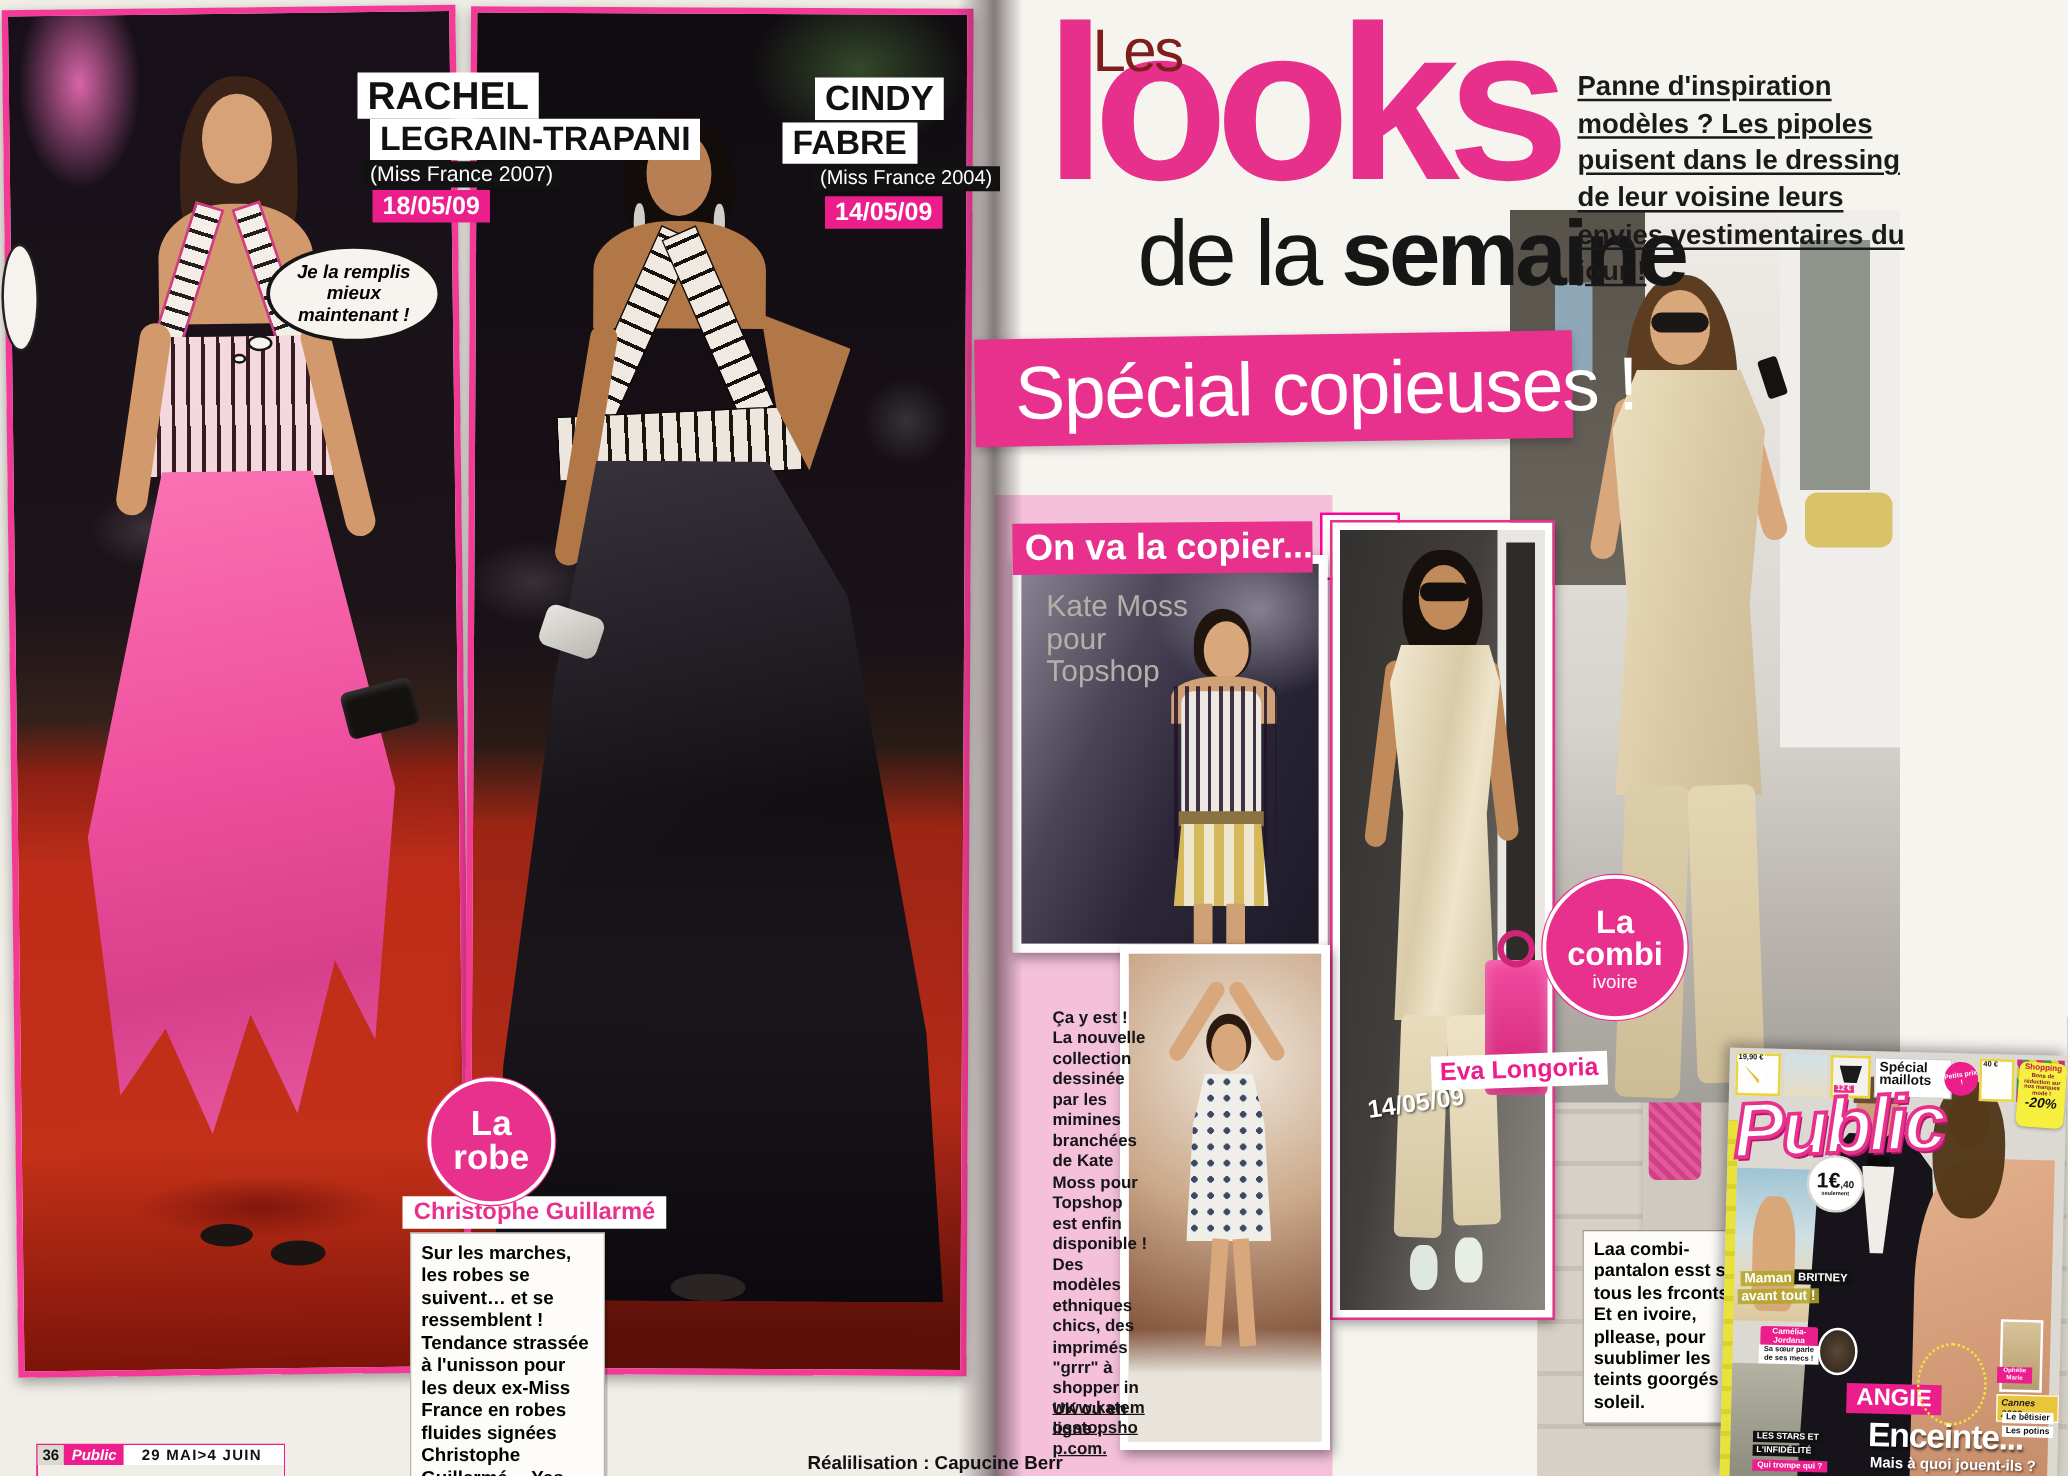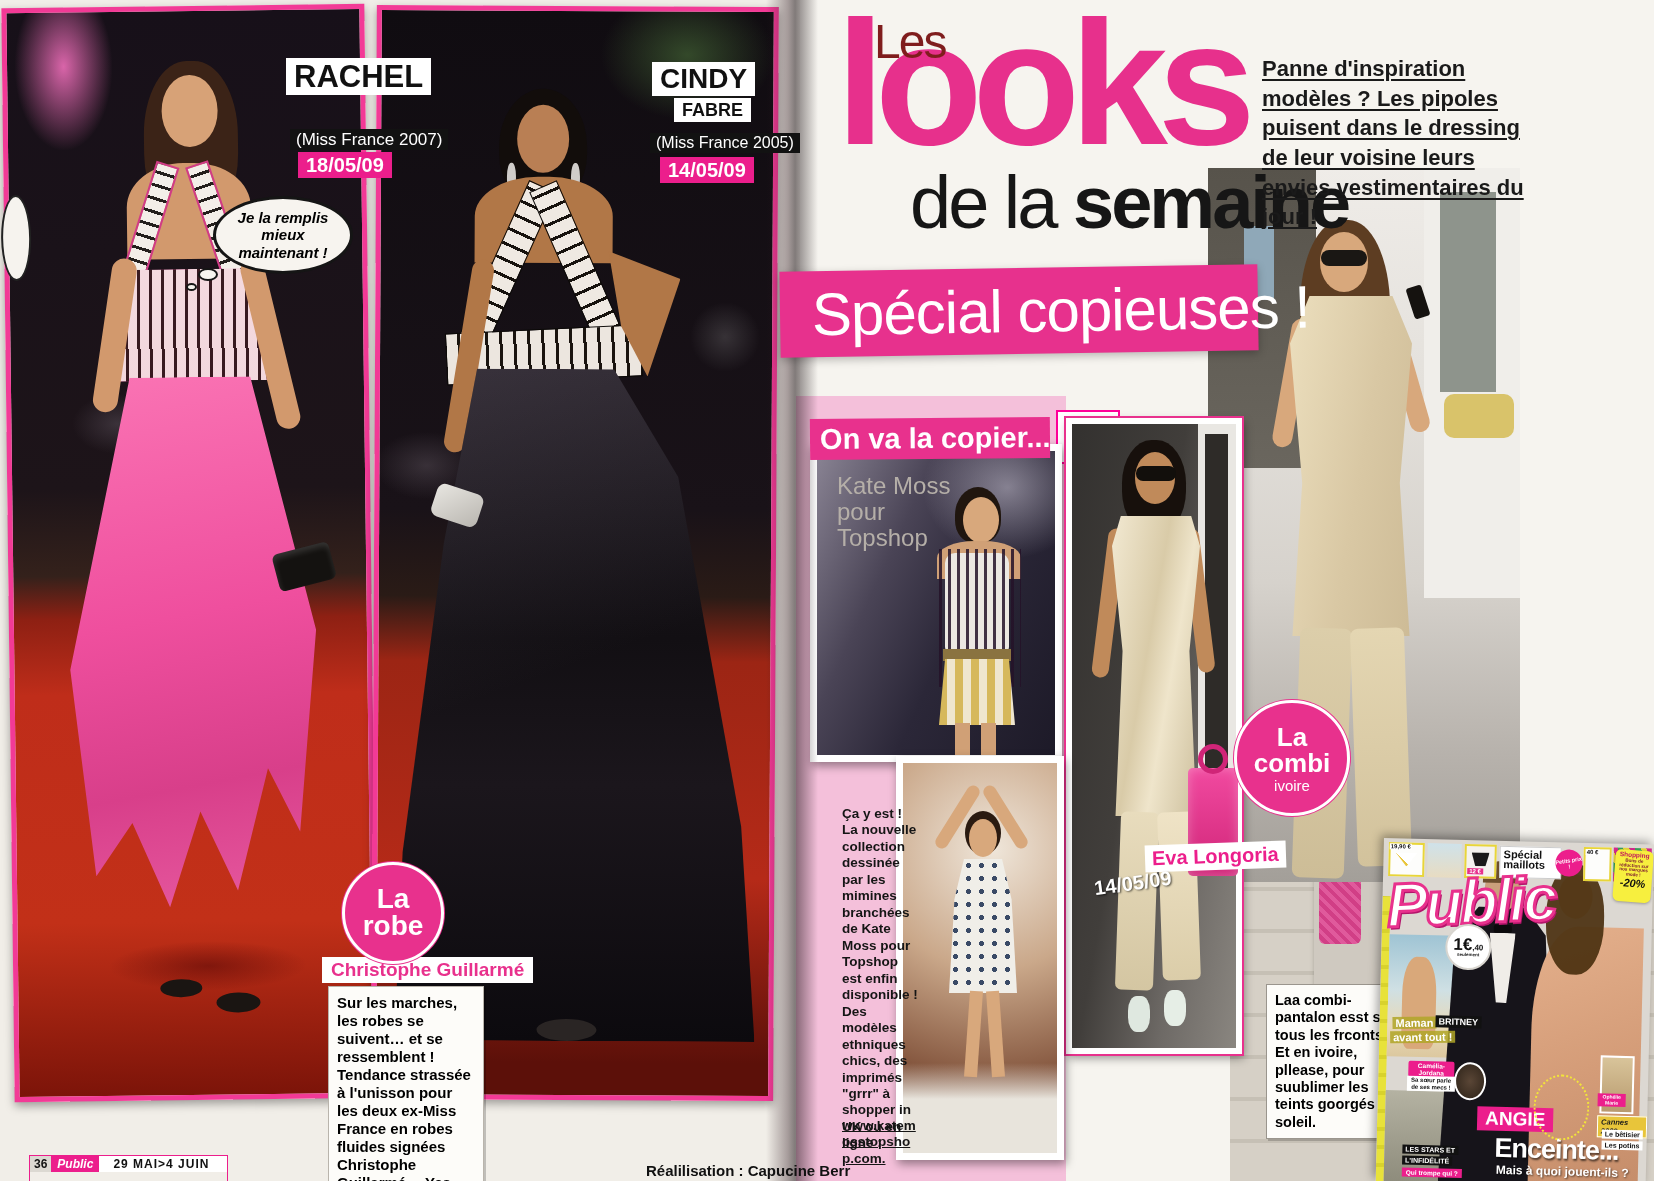--- a/index.html
+++ b/index.html
@@ -66,26 +66,27 @@
     <div class="a" style="left:228px;top:240px;width:72px;height:125px;background:#b17747;clip-path:polygon(0 0,100% 22%,55% 100%,18% 60%)"></div>
     <div class="a" style="left:78px;top:248px;width:22px;height:195px;background:#b17747;border-radius:11px;transform:rotate(9deg)"></div>
     <div class="a" style="left:18px;top:358px;width:360px;height:672px;background:linear-gradient(160deg,rgba(120,110,130,.28),transparent 45%),linear-gradient(#211c22,#120f13 40%,#1b161c 62%,#0c0a0e);clip-path:polygon(22% 0,60% 0,78% 16%,96% 68%,100% 100%,0 100%,2% 72%,13% 26%)"></div>
     <div class="a" style="left:54px;top:478px;width:48px;height:34px;background:linear-gradient(135deg,#e8e6e1,#b9b6b0);border-radius:8px;transform:rotate(18deg)"></div>
     <div class="a" style="left:160px;top:1008px;width:60px;height:22px;background:#2a2524;border-radius:50%"></div>
   </div>
 
   <div class="a" style="left:766px;top:0;width:52px;height:1181px;z-index:4;background:linear-gradient(90deg,rgba(40,20,28,0),rgba(45,22,30,.38) 42%,rgba(18,8,12,.5) 56%,rgba(40,20,28,0))"></div>
 
   <div class="a wlabel" style="left:286px;top:58px;z-index:5;font-size:31px;padding:3px 8px">RACHEL</div>
+  <div class="a wlabel" style="left:296px;top:95px;z-index:5;font-size:27px;padding:3px 8px">LEGRAIN-TRAPANI</div>
   <div class="a blabel" style="left:290px;top:129px;z-index:5;font-size:17px;padding:2px 6px">(Miss France 2007)</div>
   <div class="a plabel" style="left:298px;top:152px;z-index:5;font-size:20px;padding:3px 8px">18/05/09</div>
 
   <div class="a wlabel" style="left:652px;top:62px;z-index:5;font-size:28px;padding:3px 8px">CINDY</div>
-  <div class="a wlabel" style="left:674px;top:98px;z-index:5;font-size:18px;padding:3px 8px">FABRE</div>
-  <div class="a blabel" style="left:650px;top:133px;z-index:5;font-size:16px;padding:2px 6px;white-space:nowrap">(Miss France 2005)</div>
+  <div class="a wlabel" style="left:626px;top:98px;z-index:5;font-size:27px;padding:3px 8px">FABRE</div>
+  <div class="a blabel" style="left:650px;top:133px;z-index:5;font-size:16px;padding:2px 6px;white-space:nowrap">(Miss France 2004)</div>
   <div class="a plabel" style="left:660px;top:157px;z-index:5;font-size:20px;padding:3px 8px">14/05/09</div>
 
   <div class="a" style="left:213px;top:196px;width:140px;height:78px;z-index:6;background:#f7f4ef;border:3px solid #151515;border-radius:50%;display:flex;align-items:center;justify-content:center;text-align:center">
     <span style="font-size:15px;font-weight:bold;font-style:italic;line-height:1.15;width:118px">Je la remplis mieux maintenant !</span>
   </div>
   <div class="a" style="left:198px;top:268px;width:20px;height:13px;z-index:6;background:#f7f4ef;border:2px solid #151515;border-radius:50%"></div>
   <div class="a" style="left:186px;top:283px;width:11px;height:8px;z-index:6;background:#f7f4ef;border:2px solid #151515;border-radius:50%"></div>
 
   <div class="a" style="left:342px;top:862px;width:102px;height:102px;z-index:6;background:#e8318d;border:3px solid #fff;border-radius:50%;box-shadow:0 0 0 1px #e8318d;display:flex;flex-direction:column;align-items:center;justify-content:center;color:#fff;font-weight:bold;line-height:.95">
     <span style="font-size:28px">La</span>

